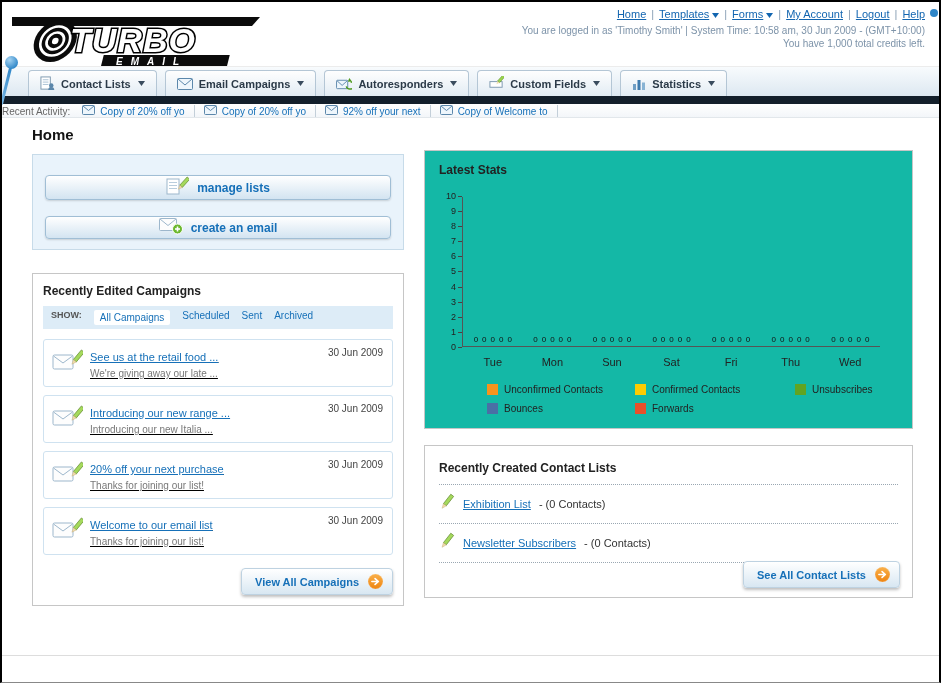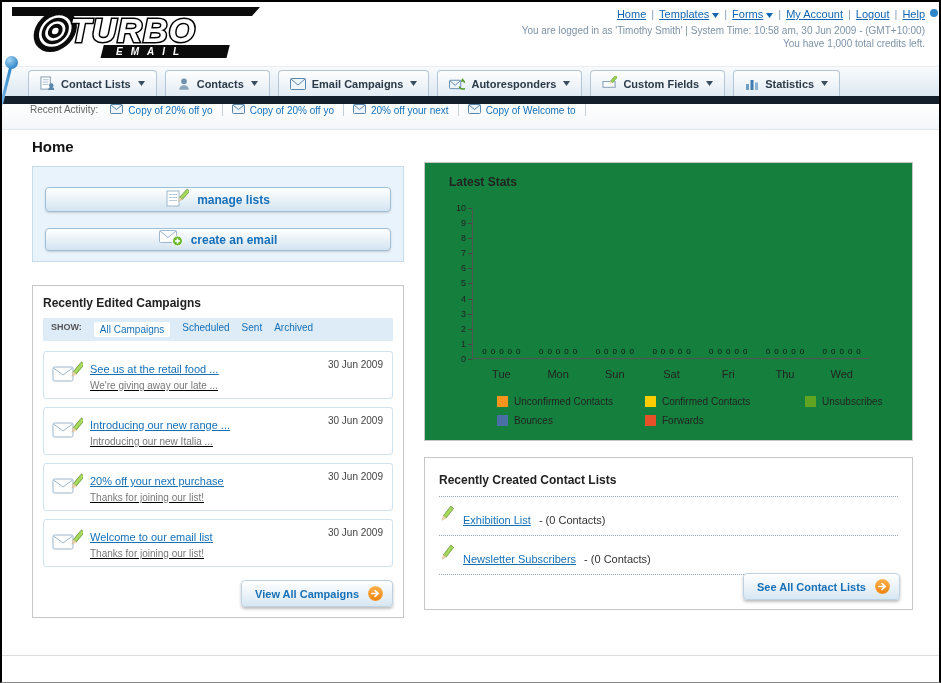--- a/index.html
+++ b/index.html
@@ -2,21 +2,21 @@
 <html><head>
 <meta charset="utf-8">
 <style>
   * { margin:0; padding:0; box-sizing:border-box; }
   body { background:#fff; font-family:"Liberation Sans", sans-serif; }
   .page { position:relative; width:941px; height:683px; background:#fff;
           border:2px solid #000; border-bottom:1px solid #888; overflow:hidden; }
 
   
   .header { position:relative; height:64px; background:#fff; }
-  .logo-wrap { position:absolute; left:8px; top:2px; cursor:default; }
+  .logo-wrap { position:absolute; left:8px; top:12px; cursor:default; }
   .pin { position:absolute; left:3px; top:54px; width:13px; height:13px; border-radius:50%;
          background:radial-gradient(circle at 35% 30%, #a6d4f2, #2f86c8 75%); z-index:6; }
   .pin::after { content:""; position:absolute; left:4px; top:12px; width:3px; height:38px;
                 background:linear-gradient(#2f86c8,#7cb9e6); transform:rotate(14deg);
                 transform-origin:top center; border-radius:2px; }
   .dot-help { position:absolute; right:1px; top:7px; width:8px; height:8px; border-radius:50%;
               background:#2f86c8; }
   .top-links { position:absolute; right:14px; top:6px; font-size:11px; color:#8aa0b5;
                display:flex; align-items:center; gap:5px; }
   .top-links a { color:#1265b0; text-decoration:underline; cursor:pointer; }
@@ -29,21 +29,21 @@
   .navbar { position:relative; height:30px; background:linear-gradient(#f8fbfd,#dde8f1);
             border-top:1px solid #ececec; padding-left:26px; display:flex; align-items:flex-end; gap:8px; }
   .tab { display:inline-flex; align-items:center; gap:6px; height:26px; padding:0 11px;
          background:linear-gradient(#fefefe,#e2ecf4); border:1px solid #b4c6d5; border-bottom:none;
          border-radius:4px 4px 0 0; font-size:11px; font-weight:bold; color:#2b3a48; cursor:pointer; }
   .tab-icon { display:inline-flex; }
   .caret { display:inline-flex; margin-left:1px; }
   .darkbar { height:8px; background:#131f2b; }
 
   
-  .activity { height:26px; display:flex; align-items:flex-start; padding-left:28px; font-size:10px;
+  .activity { height:14px; display:flex; align-items:flex-end; font-size:10px;
               background:linear-gradient(#ffffff,#f3f6f9); border-bottom:1px solid #e2e7eb; }
   .activity-label { color:#666; margin-right:12px; }
   .activity-item { display:inline-flex; align-items:center; gap:5px; color:#1670b8;
                    padding-right:9px; margin-right:9px; border-right:1px solid #c3cfd9; cursor:pointer; }
 
   
   .main { position:relative; height:525px; }
   .page-title { position:absolute; left:30px; top:8px; font-size:15px; font-weight:bold; color:#141414; }
   .left-col  { position:absolute; left:30px;  top:36px; width:372px; }
   .right-col { position:absolute; left:422px; top:32px; width:489px; }
@@ -75,21 +75,21 @@
   .camp-footer { margin-top:13px; display:flex; justify-content:flex-end; }
 
   .pill-btn { display:inline-flex; align-items:center; gap:9px; padding:5px 9px 5px 13px;
               background:linear-gradient(#ffffff,#d8e7f2); border:1px solid #bed2e1; border-radius:4px;
               font-size:11px; font-weight:bold; color:#1670b8; box-shadow:0 2px 3px rgba(0,0,0,.25); cursor:pointer;text-align:center; }
   .arrow-circle { width:15px; height:15px; border-radius:50%; display:inline-flex; align-items:center;
                   justify-content:center; background:linear-gradient(#f9b04a,#ee8410);
                   box-shadow:inset 0 0 1px rgba(255,255,255,.7); }
 
   
-  .stats { border:1px solid #c6c6c6; background:#15803d; padding:12px 24px; }
+  .stats { border:1px solid #c6c6c6; background:#14b8a6; padding:12px 14px; }
   .select-box { margin-top:8px; height:21px; border:1px solid #86a0b5; background:#fff; display:flex;
                 align-items:center; justify-content:space-between; padding-left:7px; font-size:10.5px;
                 color:#1a1a1a; cursor:pointer; }
   .select-arrow { width:17px; height:17px; margin-right:1px; border:1px solid #9fb0bd;
                   background:linear-gradient(#fafafa,#d7dde2); display:inline-flex;
                   align-items:center; justify-content:center; }
   .chart-wrap { margin-top:20px; display:flex; padding-right:18px; }
   .y-axis { width:23px; height:160px; margin-top:-5px; display:flex; flex-direction:column;
             justify-content:space-between; align-items:flex-end; }
   .ytick { display:flex; align-items:center; gap:2px; font-size:9px; color:#222; line-height:1; }
@@ -101,21 +101,21 @@
   .x-labels { display:flex; margin-left:24px; padding-right:18px; margin-top:4px; }
   .day-label { flex:1; text-align:center; font-size:11px; color:#222; }
   .legend { margin:16px 0 2px 48px; display:grid; grid-template-columns:148px 160px auto; row-gap:8px; }
   .legend-item { display:inline-flex; align-items:center; gap:6px; font-size:10px; color:#222; }
   .swatch { width:11px; height:11px; display:inline-block; }
 
   
   .contact-lists { margin-top:16px; border:1px solid #c6c6c6; background:#fff;
                    padding:12px 14px 10px; position:relative; height:153px; }
   .cl-title-row { padding-bottom:8px; border-bottom:1px dotted #9aa7b2; }
-  .cl-item { display:flex; align-items:flex-end; gap:8px; padding:8px 0 9px;
+  .cl-item { display:flex; align-items:center; gap:8px; padding:8px 0 9px;
              border-bottom:1px dotted #9aa7b2; font-size:11px; }
   .cl-link { color:#1670b8; text-decoration:underline; cursor:pointer; }
   .cl-suffix { color:#333; }
   .cl-footer { position:absolute; right:12px; bottom:9px; }
 
   .footer-rule { position:absolute; left:0; right:0; bottom:26px; border-top:1px solid #ddd; }
 </style>
 </head>
 <body>
 
@@ -184,34 +184,20 @@
           <svg width="15" height="15" viewBox="0 0 16 16">
             <rect x="1" y="1" width="10" height="13" fill="#fff" stroke="#7a96ad"></rect>
             <line x1="3" y1="4" x2="9" y2="4" stroke="#a8bfd2"></line>
             <line x1="3" y1="6.5" x2="9" y2="6.5" stroke="#a8bfd2"></line>
             <line x1="3" y1="9" x2="9" y2="9" stroke="#a8bfd2"></line>
             <circle cx="12" cy="10" r="2.4" fill="#5b87ab"></circle>
             <path d="M8.8 15 a3.2 3.2 0 0 1 6.4 0 Z" fill="#5b87ab"></path>
           </svg>
         </span>
       <span>Contact Lists</span>
-      <span class="caret">
-          <svg width="7" height="5" viewBox="0 0 7 5">
-            <polygon points="0,0 7,0 3.5,5" fill="#3a4c5e"></polygon>
-          </svg>
-        </span>
-    </div>
-    <div class="tab">
-      <span class="tab-icon">
-          <svg width="14" height="14" viewBox="0 0 16 16">
-            <circle cx="8" cy="5" r="3.2" fill="#6f90ab"></circle>
-            <path d="M2.5 14.5 a5.5 5 0 0 1 11 0 Z" fill="#8aa6bd"></path>
-          </svg>
-        </span>
-      <span>Contacts</span>
       <span class="caret">
           <svg width="7" height="5" viewBox="0 0 7 5">
             <polygon points="0,0 7,0 3.5,5" fill="#3a4c5e"></polygon>
           </svg>
         </span>
     </div>
     <div class="tab">
       <span class="tab-icon">
           <svg width="16" height="12" viewBox="0 0 16 12">
             <rect x="0.5" y="0.5" width="15" height="11" rx="1" fill="#eef6fc" stroke="#5b87ab"></rect>
@@ -290,21 +276,21 @@
             <rect x="0.5" y="0.5" width="12" height="9" rx="1" fill="#eef6fc" stroke="#5b87ab"></rect>
             <path d="M1 1 L6.5 5.5 L12 1" fill="none" stroke="#5b87ab"></path>
           </svg></span>
       <span>Copy of 20% off yo</span>
     </span>
     <span class="activity-item">
       <span><svg width="13" height="10" viewBox="0 0 13 10">
             <rect x="0.5" y="0.5" width="12" height="9" rx="1" fill="#eef6fc" stroke="#5b87ab"></rect>
             <path d="M1 1 L6.5 5.5 L12 1" fill="none" stroke="#5b87ab"></path>
           </svg></span>
-      <span>20% off your next</span>
+      <span>92% off your next</span>
     </span>
     <span class="activity-item">
       <span><svg width="13" height="10" viewBox="0 0 13 10">
             <rect x="0.5" y="0.5" width="12" height="9" rx="1" fill="#eef6fc" stroke="#5b87ab"></rect>
             <path d="M1 1 L6.5 5.5 L12 1" fill="none" stroke="#5b87ab"></path>
           </svg></span>
       <span>Copy of Welcome to</span>
     </span>
   </div>
 

